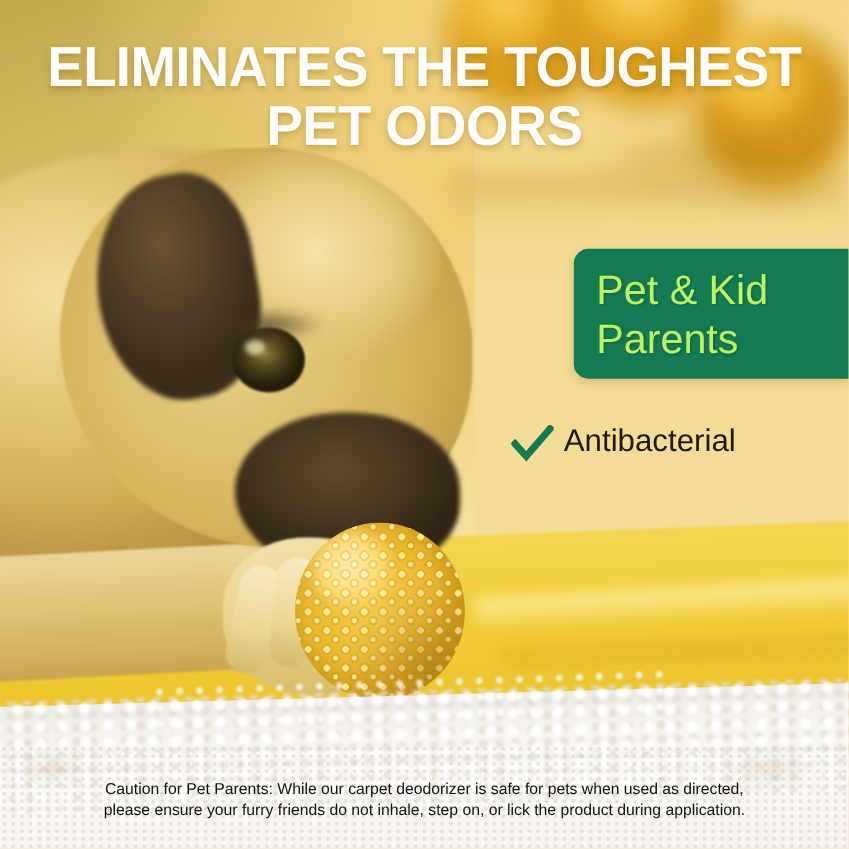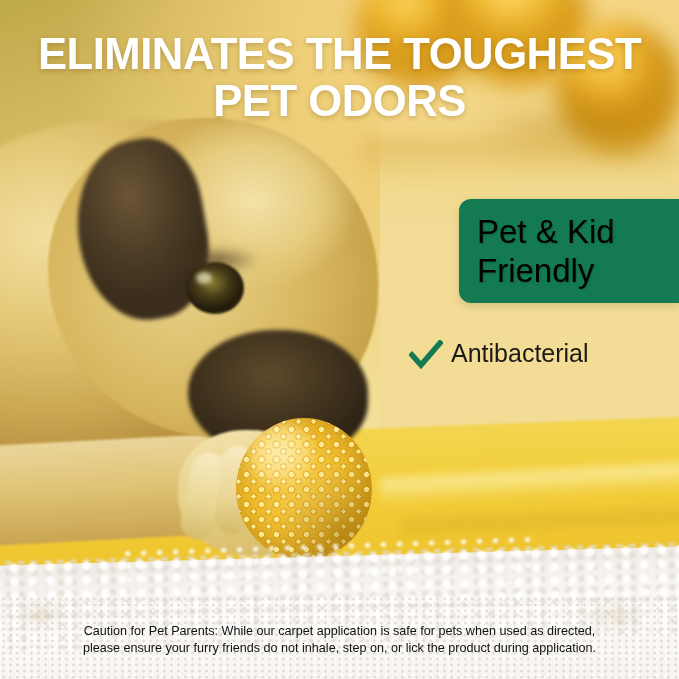--- a/index.html
+++ b/index.html
@@ -244,21 +244,21 @@
     left: 459px; top: 199px;
     width: 220px; height: 104px;
     background: #137a52;
     border-radius: 12px 0 0 12px;
     box-shadow: 0 3px 8px rgba(90,70,20,0.18);
   }
   .badge-text {
     position: absolute;
     left: 18px; top: 13px;
     width: 190px;
-    color: #000000;
+    color: #bef264;
     font-family: "Liberation Sans", sans-serif;
     font-size: 33px;
     line-height: 39px;
     font-weight: normal;
     text-shadow: 1px 1px 2px rgba(0,0,0,0.18);
   }
   .badge-text span { display: block; white-space: nowrap; }
 
   .features {
     position: absolute;
@@ -340,37 +340,37 @@
   <div class="carpet-stain2"></div>
 
   <div class="headline">
     <span class="hl-line">ELIMINATES THE TOUGHEST</span>
     <span class="hl-line">PET ODORS</span>
   </div>
 
   <div class="badge">
     <div class="badge-text">
       <span>Pet &amp; Kid</span>
-      <span>Friendly</span>
+      <span>Parents</span>
     </div>
   </div>
 
   <div class="features">
 
     <div class="feature-row">
       <span class="check">
         <svg viewBox="0 0 34 30" width="34" height="30" aria-hidden="true">
           <path d="M3 15 L12 25 L31 3" fill="none" stroke="#137A52" stroke-width="5.6" stroke-linecap="square" stroke-linejoin="miter"></path>
         </svg>
       </span>
       <span class="feature-label">Antibacterial</span>
     </div>
 
 
 
   </div>
 
   <div class="caution">
-    <span>Caution for Pet Parents: While our carpet application is safe for pets when used as directed,</span>
+    <span>Caution for Pet Parents: While our carpet deodorizer is safe for pets when used as directed,</span>
     <span>please ensure your furry friends do not inhale, step on, or lick the product during application.</span>
   </div>
 
 </div>
 
 </body></html>

